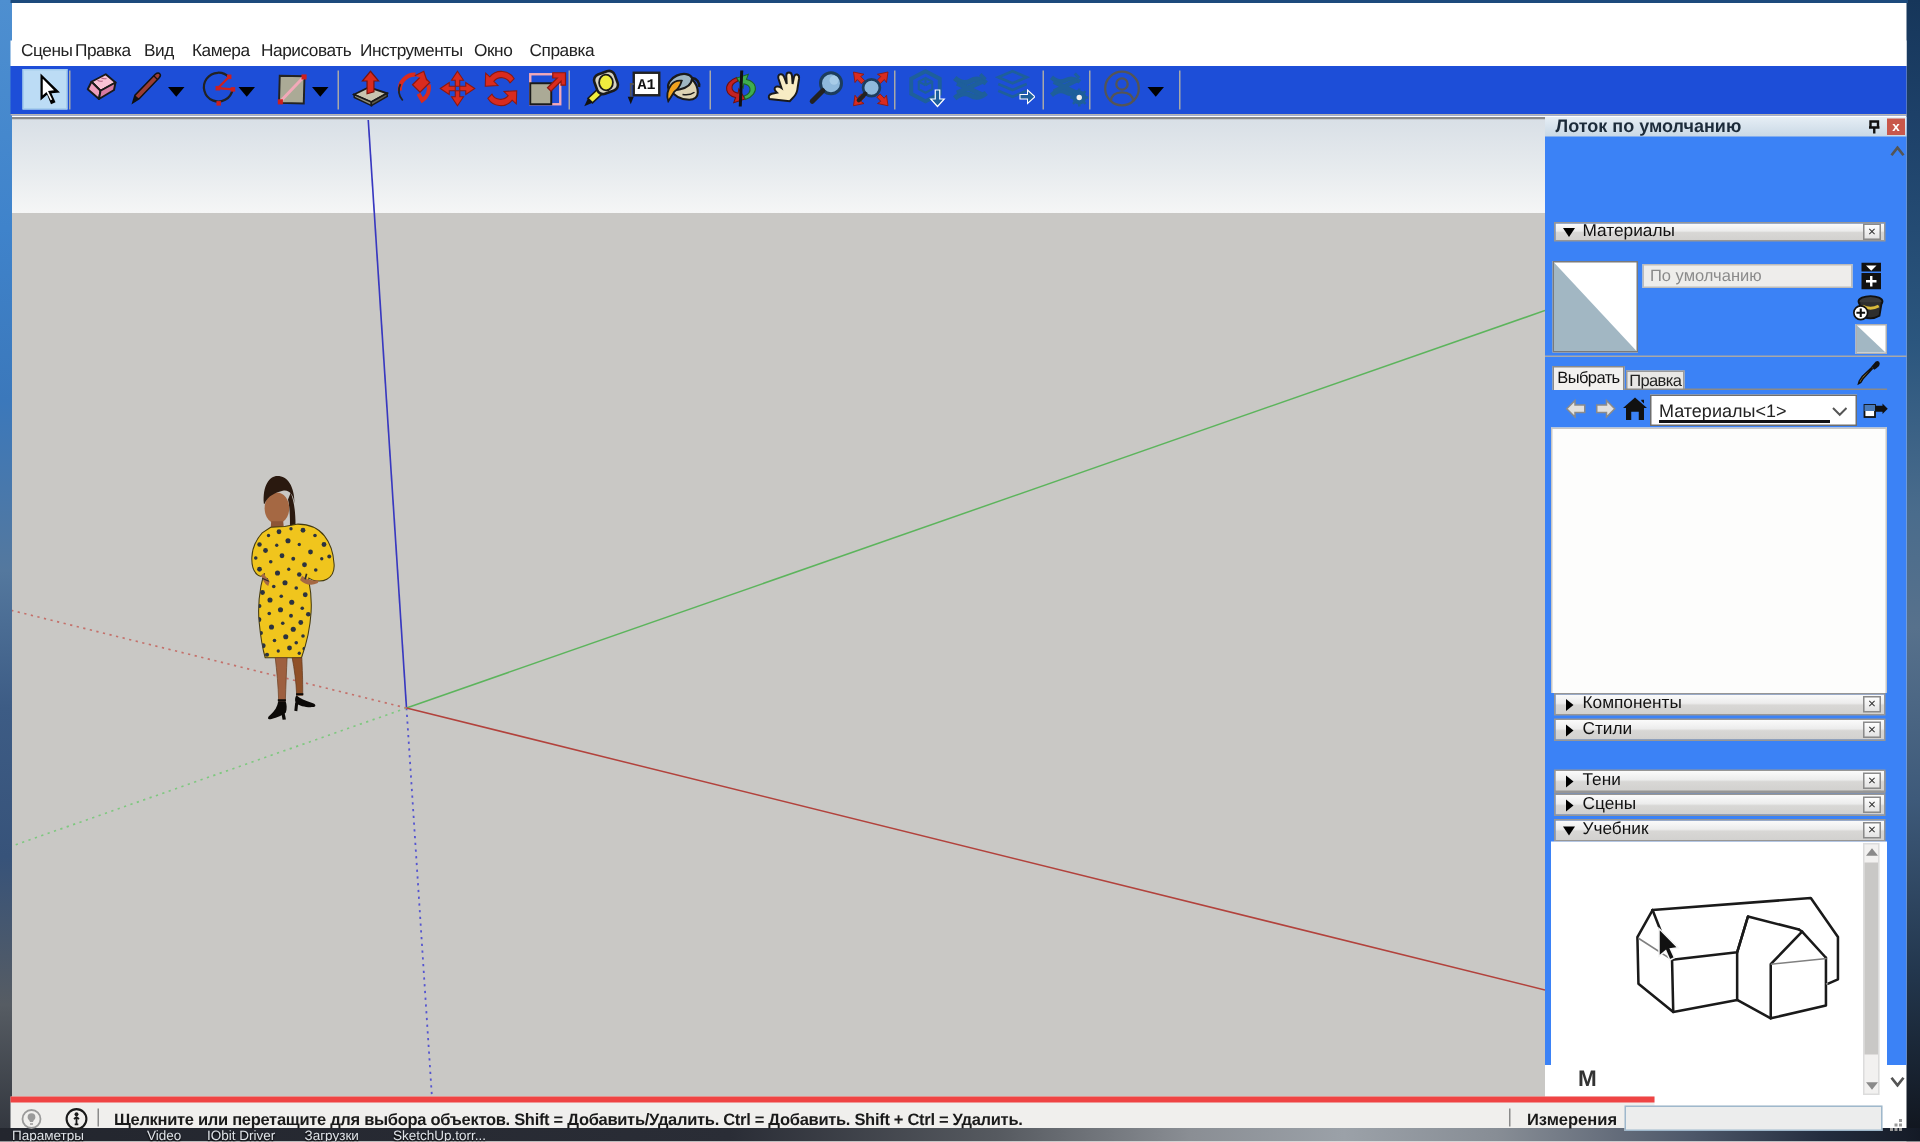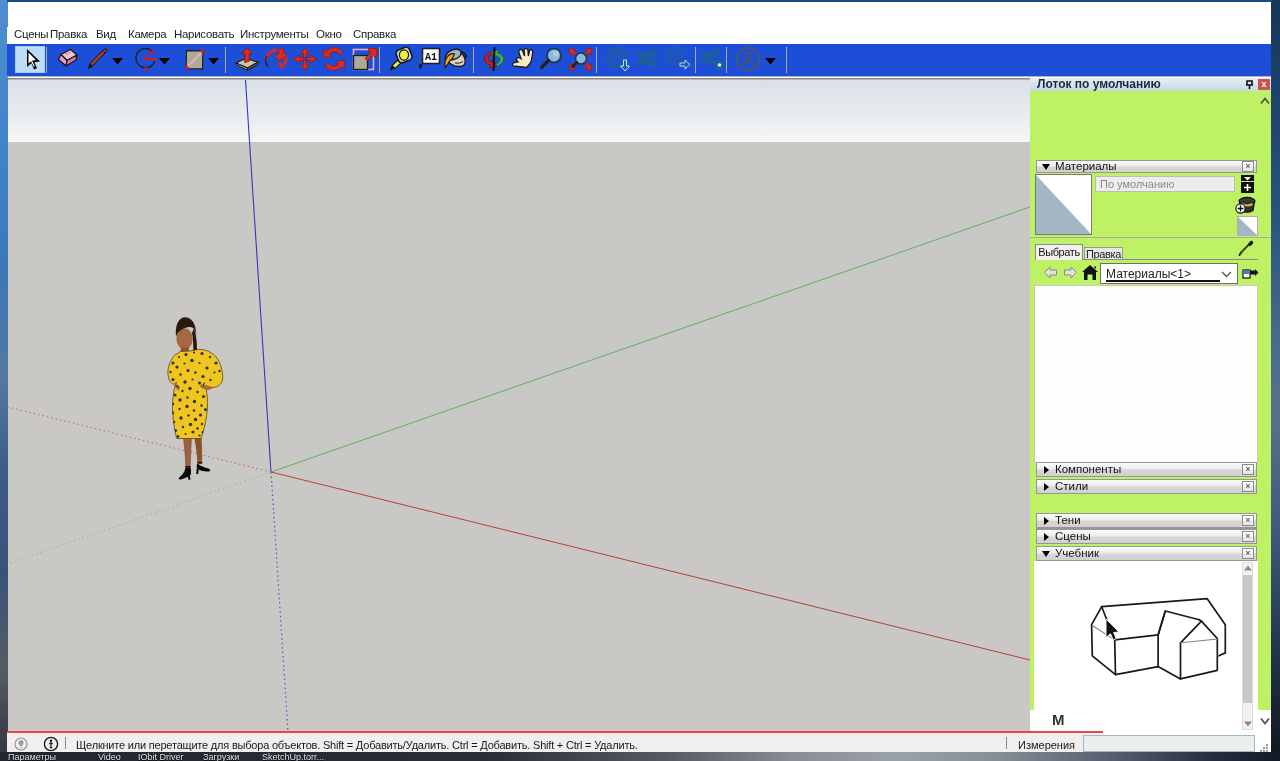--- a/index.html
+++ b/index.html
@@ -20,33 +20,33 @@
 .capbtn { position:absolute; top:0; height:25px; width:45px; color:#444; }
 #menubar { left:7px; top:27px; width:1264px; height:17px; background:#ffffff; }
 .mi { position:absolute; top:1px; font-size:11.5px; color:#222; letter-spacing:-0.3px; }
 #toolbar { left:7px; top:44px; width:1264px; height:33px; background:#1d4ed8; border-bottom:1px solid #b7b5b2; }
 .tsep { position:absolute; top:3px; width:1px; height:26px; background:#a8a8a8; }
 .ti { position:absolute; top:2px; }
 #selbox { position:absolute; left:8px; top:2px; width:30px; height:27px; background:#bcdcf5; border:1px solid #a6cdec; }
 
 #viewport { left:8px; top:78px; width:1022px; height:654px; }
 
-#panel { left:1030px; top:78px; width:241px; height:632px; background:#bef264; }
+#panel { left:1030px; top:78px; width:241px; height:632px; background:#3b82f6; }
 #trayhdr { left:0px; top:0px; width:241px; height:13px;
   background:linear-gradient(#e6eef5, #c9d8e5); font-size:12px; font-weight:bold; color:#1c2b3a; }
 .sechdr { position:absolute; left:6px; width:221px; height:15px;
   background:linear-gradient(#fbfbfb 0%, #ececec 45%, #d8d7d5 55%, #d2d1cf 100%);
   border:1px solid #979695; font-size:11.5px; color:#111; }
 .sechdr .cap { position:absolute; left:18px; top:0px; }
 .xbtn { position:absolute; right:2px; top:1px; width:12px; height:11px; background:linear-gradient(#fefefe,#e3e3e3);
   border:1px solid #8a8a8a; font-size:9px; line-height:9px; text-align:center; color:#333; }
 .tri-r { position:absolute; left:7px; top:3px; width:0; height:0; border-left:5px solid #000; border-top:4px solid transparent; border-bottom:4px solid transparent; }
 .tri-d { position:absolute; left:5px; top:4px; width:0; height:0; border-top:6px solid #000; border-left:4.5px solid transparent; border-right:4.5px solid transparent; }
 
-#statusbar { left:7px; top:731px; width:1096px; height:21px; background:#f0efed; border-top:2px solid #ef4444; }
+#statusbar { left:7px; top:731px; width:1096px; height:21px; background:#f0efed; border-top:4px solid #ef4444;font-weight:bold; }
 #stxt { position:absolute; left:69px; top:6px; font-size:11px; color:#1a1a1a; white-space:nowrap; letter-spacing:-0.2px; }
 #meas-lbl { position:absolute; left:1011px; top:6px; font-size:11px; color:#1a1a1a; }
 #meas-box { position:absolute; left:1076px; top:2px; width:172px; height:17px; background:#eceded; border:1px solid #9fb8cc; }
 </style>
 </head>
 <body>
 <div id="root">
 
   <div class="abs" id="deskL"></div>
   <div class="abs" id="deskR"></div>
@@ -357,21 +357,21 @@
         <span style="position:absolute;left:7px;top:-1px;">Лоток по умолчанию</span>
       <svg style="position:absolute;left:215px;top:2px;" width="9" height="10" viewBox="0 0 9 10">
           <path d="M2 1 h5 v4 h-5 z M1 5 h7 M4.5 5 v4" stroke="#111" stroke-width="1.6" fill="none"></path>
         </svg>
       <div style="position:absolute;left:228px;top:1px;width:12px;height:11px;background:#c8574b;color:#fff;font-size:9px;line-height:10px;text-align:center;font-weight:bold;">x</div>
     </div>
     <svg style="position:absolute;left:230px;top:19px;" width="10" height="8">
         <path d="M1 6.5 L5 1.5 L9 6.5" fill="none" stroke="#555" stroke-width="1.8"></path>
       </svg>
 
-    <div class="sechdr" style="top:82px;height:13px;padding-left:16px;">
+    <div class="sechdr" style="top:70px;height:13px;padding-left:16px;">
         <span class="tri-d" style="top:3px;"></span>
         <span class="cap" style="top:-1px;">Материалы</span>
         <span class="xbtn" style="top:0px;">×</span>
       </div>
     <div style="position:absolute;left:5px;top:96px;width:57px;height:61px;background:#fff;border:1px solid #7a7a7a;">
       <svg width="55" height="59">
           <path d="M0 0 L55 59 L0 59 Z" fill="#a2b7c3"></path>
         </svg>
     </div>
     <div style="position:absolute;left:65px;top:98px;width:140px;height:16px;background:#eeedeb;border:1px solid #bdbcba;font-size:11px;color:#8a8a8a;padding:1px 4px;">По умолчанию</div>

